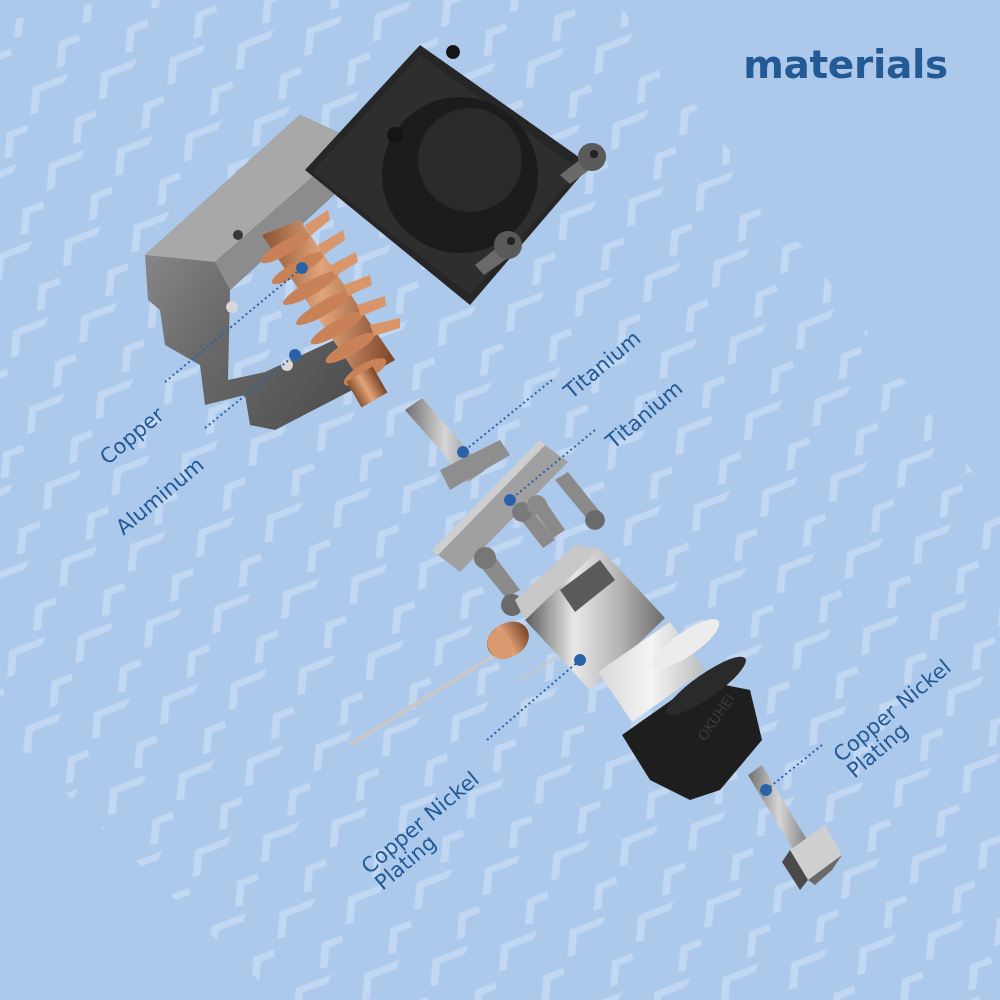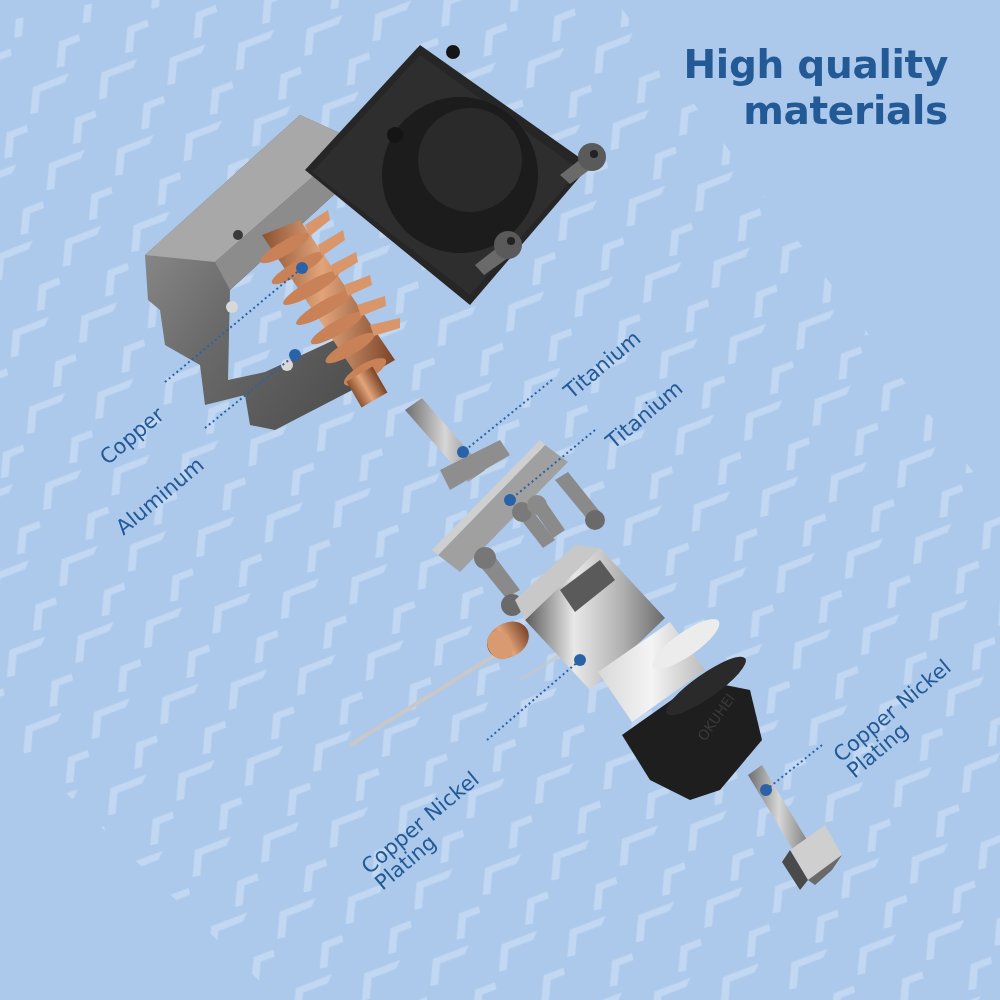--- a/index.html
+++ b/index.html
@@ -24,21 +24,20 @@
         <path d="M41 79 L49 53 L87 47 L81 55 L55 59 L49 79 Z" fill="#c2d7f1"></path>
       </pattern>
       <clipPath id="bandclip">
         <polygon points="0,40 0,0 200,0 570,0 1000,520 1000,1000 780,1000 300,1000 0,650"></polygon>
       </clipPath>
     </defs>
     <polygon points="-40,30 210,-20 600,-20 1040,560 1040,1040 760,1040 320,1040 -40,690" fill="url(#chev)"></polygon>
   </svg>
 
   <div class="title">
-    <div>High quality</div>
     <div>materials</div>
   </div>
 
   <svg class="art" viewBox="0 0 1000 1000">
     <defs>
       <linearGradient id="alu" x1="0" y1="0" x2="1" y2="1">
         <stop offset="0" stop-color="#9c9c9c"></stop>
           <stop offset="0.5" stop-color="#6a6a6a"></stop>
           <stop offset="1" stop-color="#4a4a4a"></stop>
       </linearGradient>

